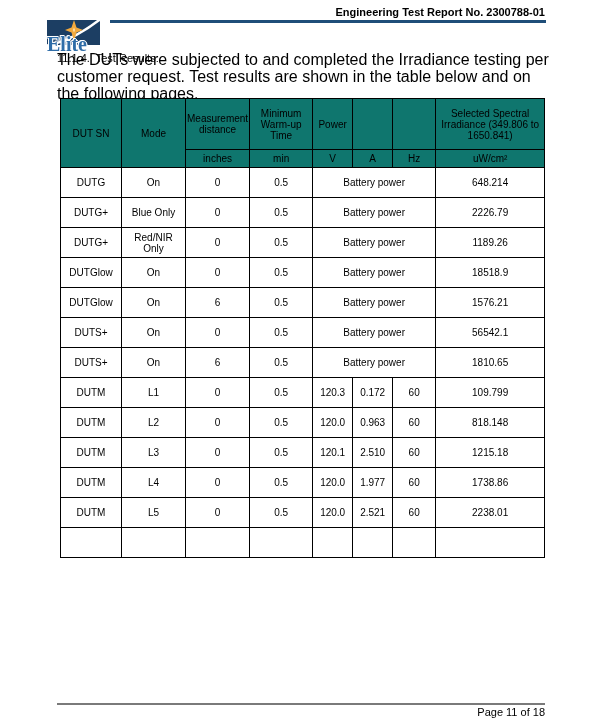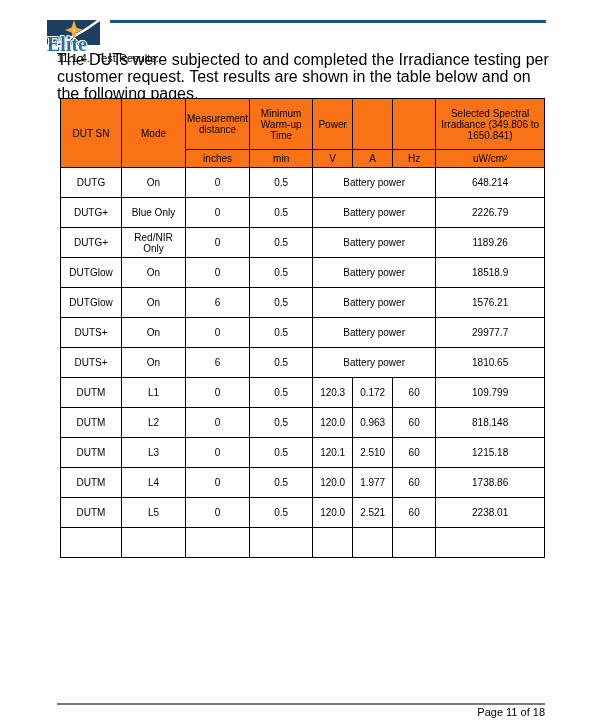--- a/index.html
+++ b/index.html
@@ -26,21 +26,21 @@
   #intro-paragraph{position:absolute;left:57px;top:51px;width:492px;font-size:16px;line-height:17px;}
   
   #results-table{
     position:absolute;left:60px;top:98px;border-collapse:collapse;table-layout:fixed;
     font-size:10px;line-height:11px;
   }
   #results-table th,#results-table td{
     border:1px solid #000;text-align:center;vertical-align:middle;padding:0 1px;
     font-weight:normal;overflow:hidden;
   }
-  #results-table thead th{background:#f97316;}
+  #results-table thead th{background:#0f766e;}
   tr.head-main{height:51px;}
   tr.head-units{height:18px;}
   #results-table tbody tr{height:30px;}
   tr.stub-row{height:4px;}
   tr.stub-row td{border:none;border-left:1px solid #000;background:#fff;}
   tr.stub-row td:last-child{border-right:1px solid #000;}
   
   #footer-rule{position:absolute;left:57px;width:488px;top:703px;height:2px;background:#7a7a7a;}
   #page-number{position:absolute;right:55px;top:706px;font-size:11px;white-space:nowrap;margin-left:48px;}
 </style>
@@ -52,20 +52,21 @@
   <div id="logo">
     <div id="logo-rect">
       <svg width="53" height="25" viewBox="0 0 53 25">
         <path d="M -2 26 C 16 23, 36 13, 56 -3" stroke="#ffffff" stroke-width="2.5" fill="none"></path>
         <polygon points="27,0 29.5,7.5 36,10 29.5,12.5 27,21 24.5,12.5 18,10 24.5,7.5" fill="#f3a93d"></polygon>
         <polygon points="27,7.5 28,10 27,12.5 26,10" fill="#ffe3b0"></polygon>
       </svg>
     </div>
     <div id="logo-text">Elite</div>
   </div>
+  <div id="report-title">Engineering Test Report No. 2300788-01</div>
   <div id="header-rule"></div>
 
   <div id="section-heading">11.1.4.  Test Results:</div>
   <div id="intro-paragraph">The DUTs were subjected to and completed the Irradiance testing per customer request. Test results are shown in the table below and on the following pages.</div>
 
   <table id="results-table">
     <colgroup>
       <col style="width:61px">
         <col style="width:64px">
         <col style="width:62px">
@@ -135,21 +136,21 @@
           <td colspan="1">0.5</td>
           <td colspan="3">Battery power</td>
           <td colspan="1">1576.21</td>
         </tr>
         <tr>
           <td colspan="1">DUTS+</td>
           <td colspan="1">On</td>
           <td colspan="1">0</td>
           <td colspan="1">0.5</td>
           <td colspan="3">Battery power</td>
-          <td colspan="1">29977.7</td>
+          <td colspan="1">56542.1</td>
         </tr>
         <tr>
           <td colspan="1">DUTS+</td>
           <td colspan="1">On</td>
           <td colspan="1">6</td>
           <td colspan="1">0.5</td>
           <td colspan="3">Battery power</td>
           <td colspan="1">1810.65</td>
         </tr>
         <tr>

